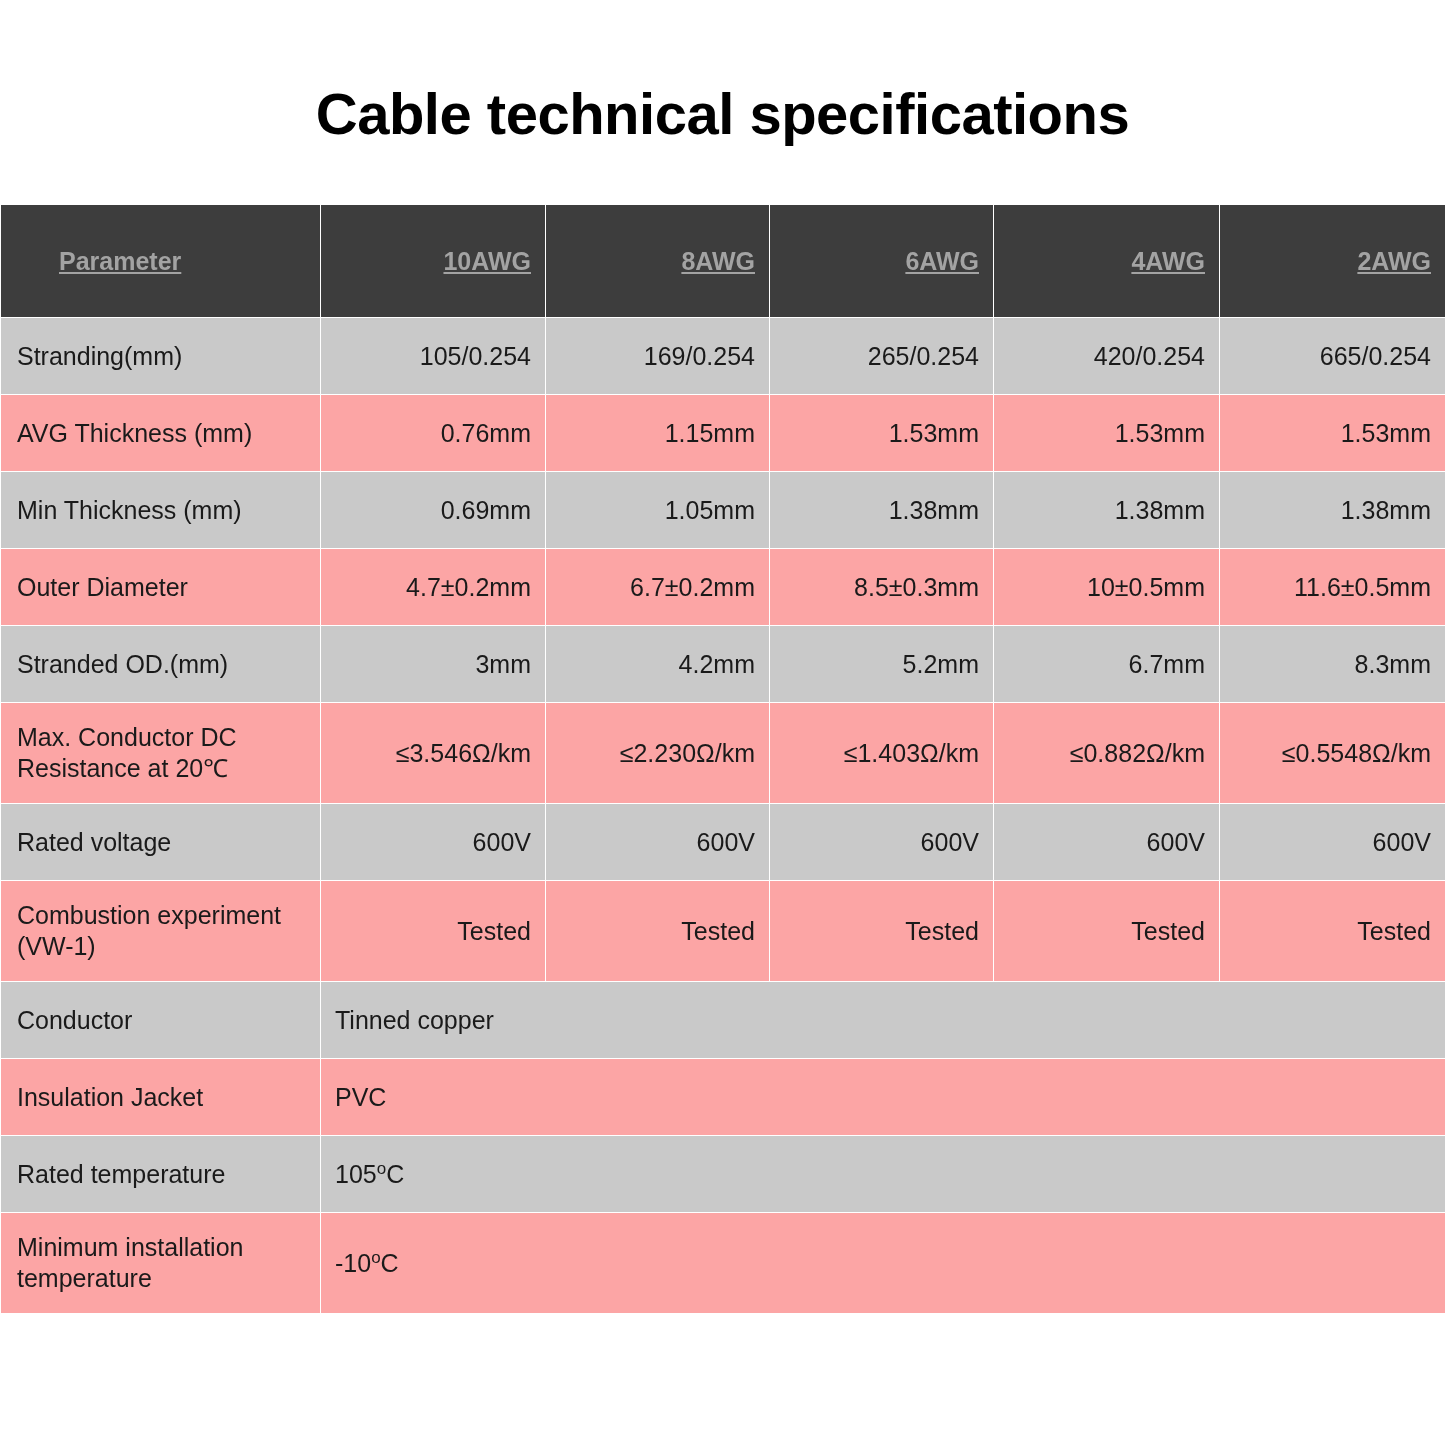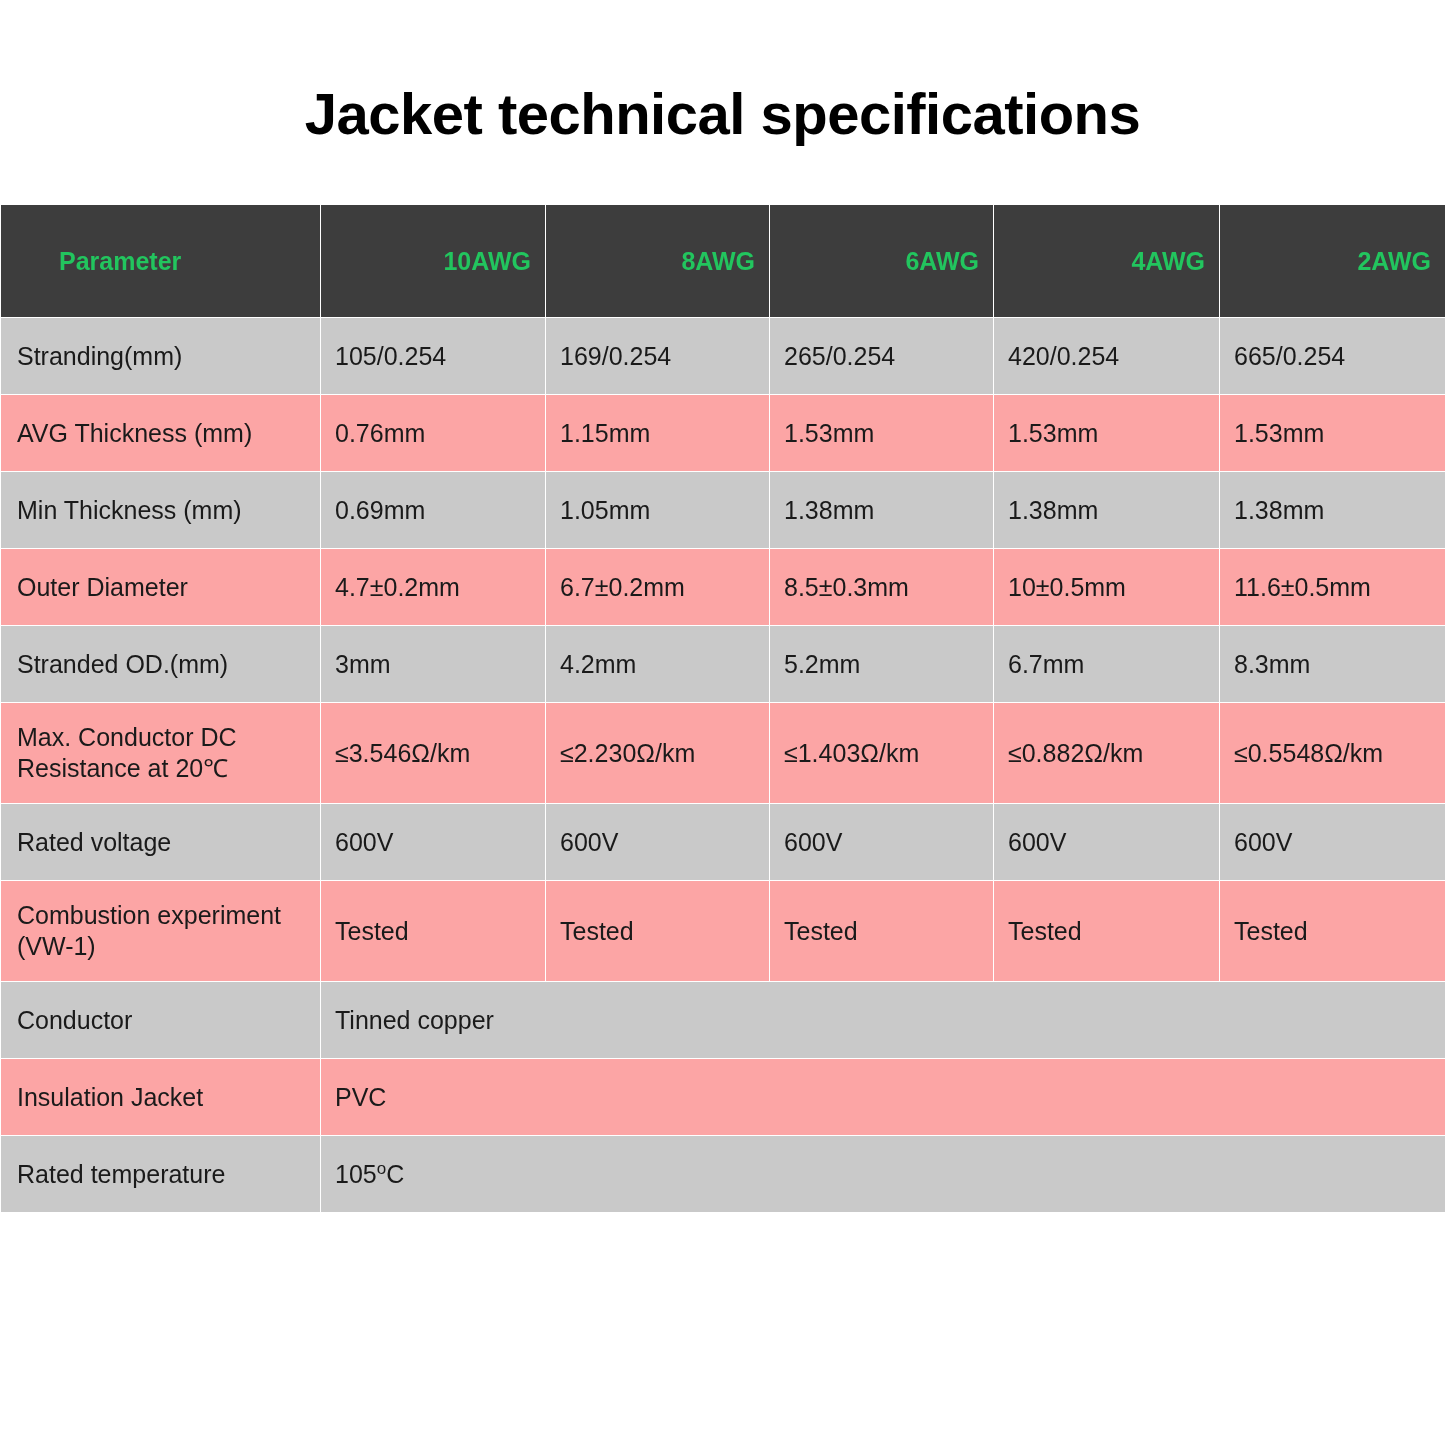--- a/index.html
+++ b/index.html
@@ -50,45 +50,46 @@
 
   table.spec th, table.spec td {
     border: 1px solid #ffffff;
     padding: 0 14px;
     font-size: 25px;
     line-height: 1.22;
     vertical-align: middle;
   }
   thead th {
     background: #3d3d3d;
-    color: #22c55e;
+    color: #a3a3a3;
     font-size: 31px;
     font-weight: bold;
     height: 112px;
     border-color: #3d3d3d;
     border-bottom: 1px solid #ffffff;
+    text-decoration: underline;
   }
   thead th.param-head {
     text-align: left;
     padding-left: 58px;
   }
   thead th.awg-head {
     text-align: right;
   }
   tbody td {
     height: 76px;
     margin-left: 20px;
   }
   tbody td.label {
     text-align: left;
     padding-left: 16px;
     font-size: 25px;
   }
   tbody td.val {
-    text-align: left;
+    text-align: right;
   }
   tbody tr.shade td {
     background: #c9c9c9;
   }
   tbody tr.plain td {
     background: #fca5a5;
   }
   tbody tr.tall td {
     height: 100px;
   }
@@ -98,21 +99,21 @@
     font-size: 17px;
     vertical-align: super;
     line-height: 0;
   }
 </style>
 </head>
 <body>
 
 <div class="page">
 
-  <h1 class="title">Jacket technical specifications</h1>
+  <h1 class="title">Cable technical specifications</h1>
 
   <div class="table-wrap">
     <table class="spec">
       <colgroup>
         <col class="c0">
           <col class="c1">
           <col class="c2">
           <col class="c3">
           <col class="c4">
           <col class="c5">
@@ -197,17 +198,21 @@
             <td class="span" colspan="5">Tinned copper</td>
           </tr>
           <tr class="plain">
             <td class="label">Insulation Jacket</td>
             <td class="span" colspan="5">PVC</td>
           </tr>
           <tr class="shade">
             <td class="label">Rated temperature</td>
             <td class="span" colspan="5"><span>105</span><span class="sup">o</span><span>C</span></td>
           </tr>
+          <tr class="plain tall">
+            <td class="label">Minimum installation temperature</td>
+            <td class="span" colspan="5"><span>-10</span><span class="sup">o</span><span>C</span></td>
+          </tr>
         </tbody>
     </table>
   </div>
 
 </div>
 
 </body></html>

